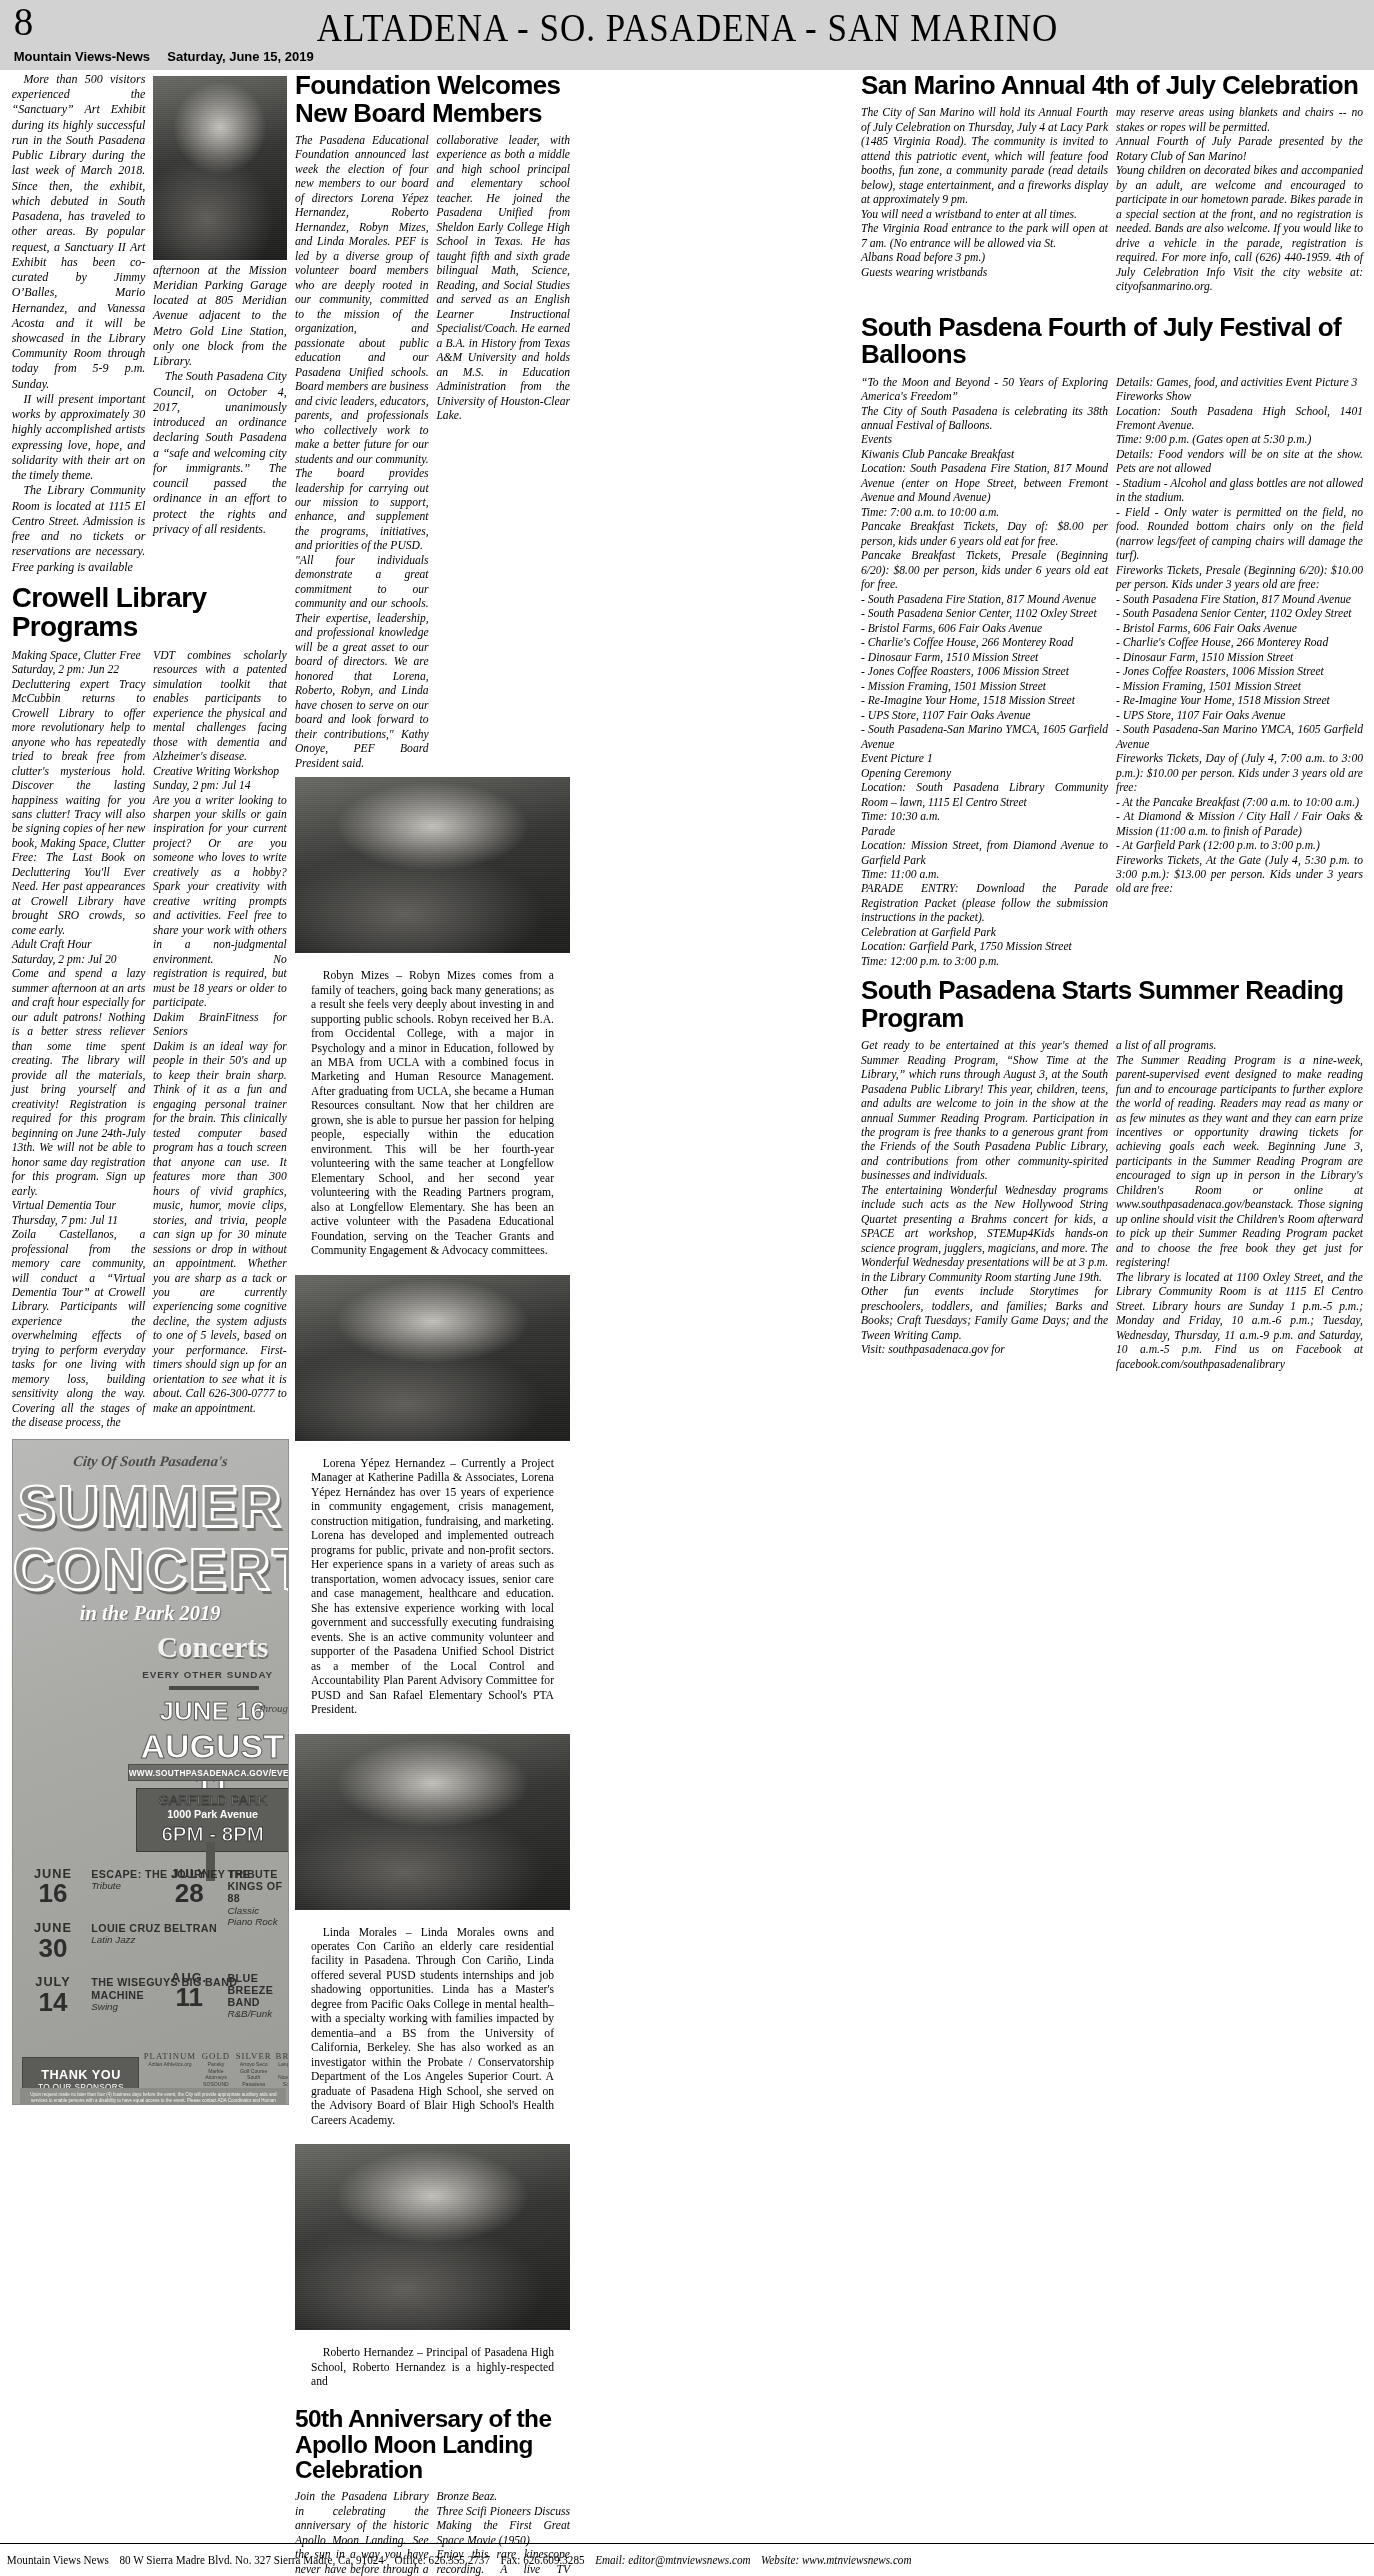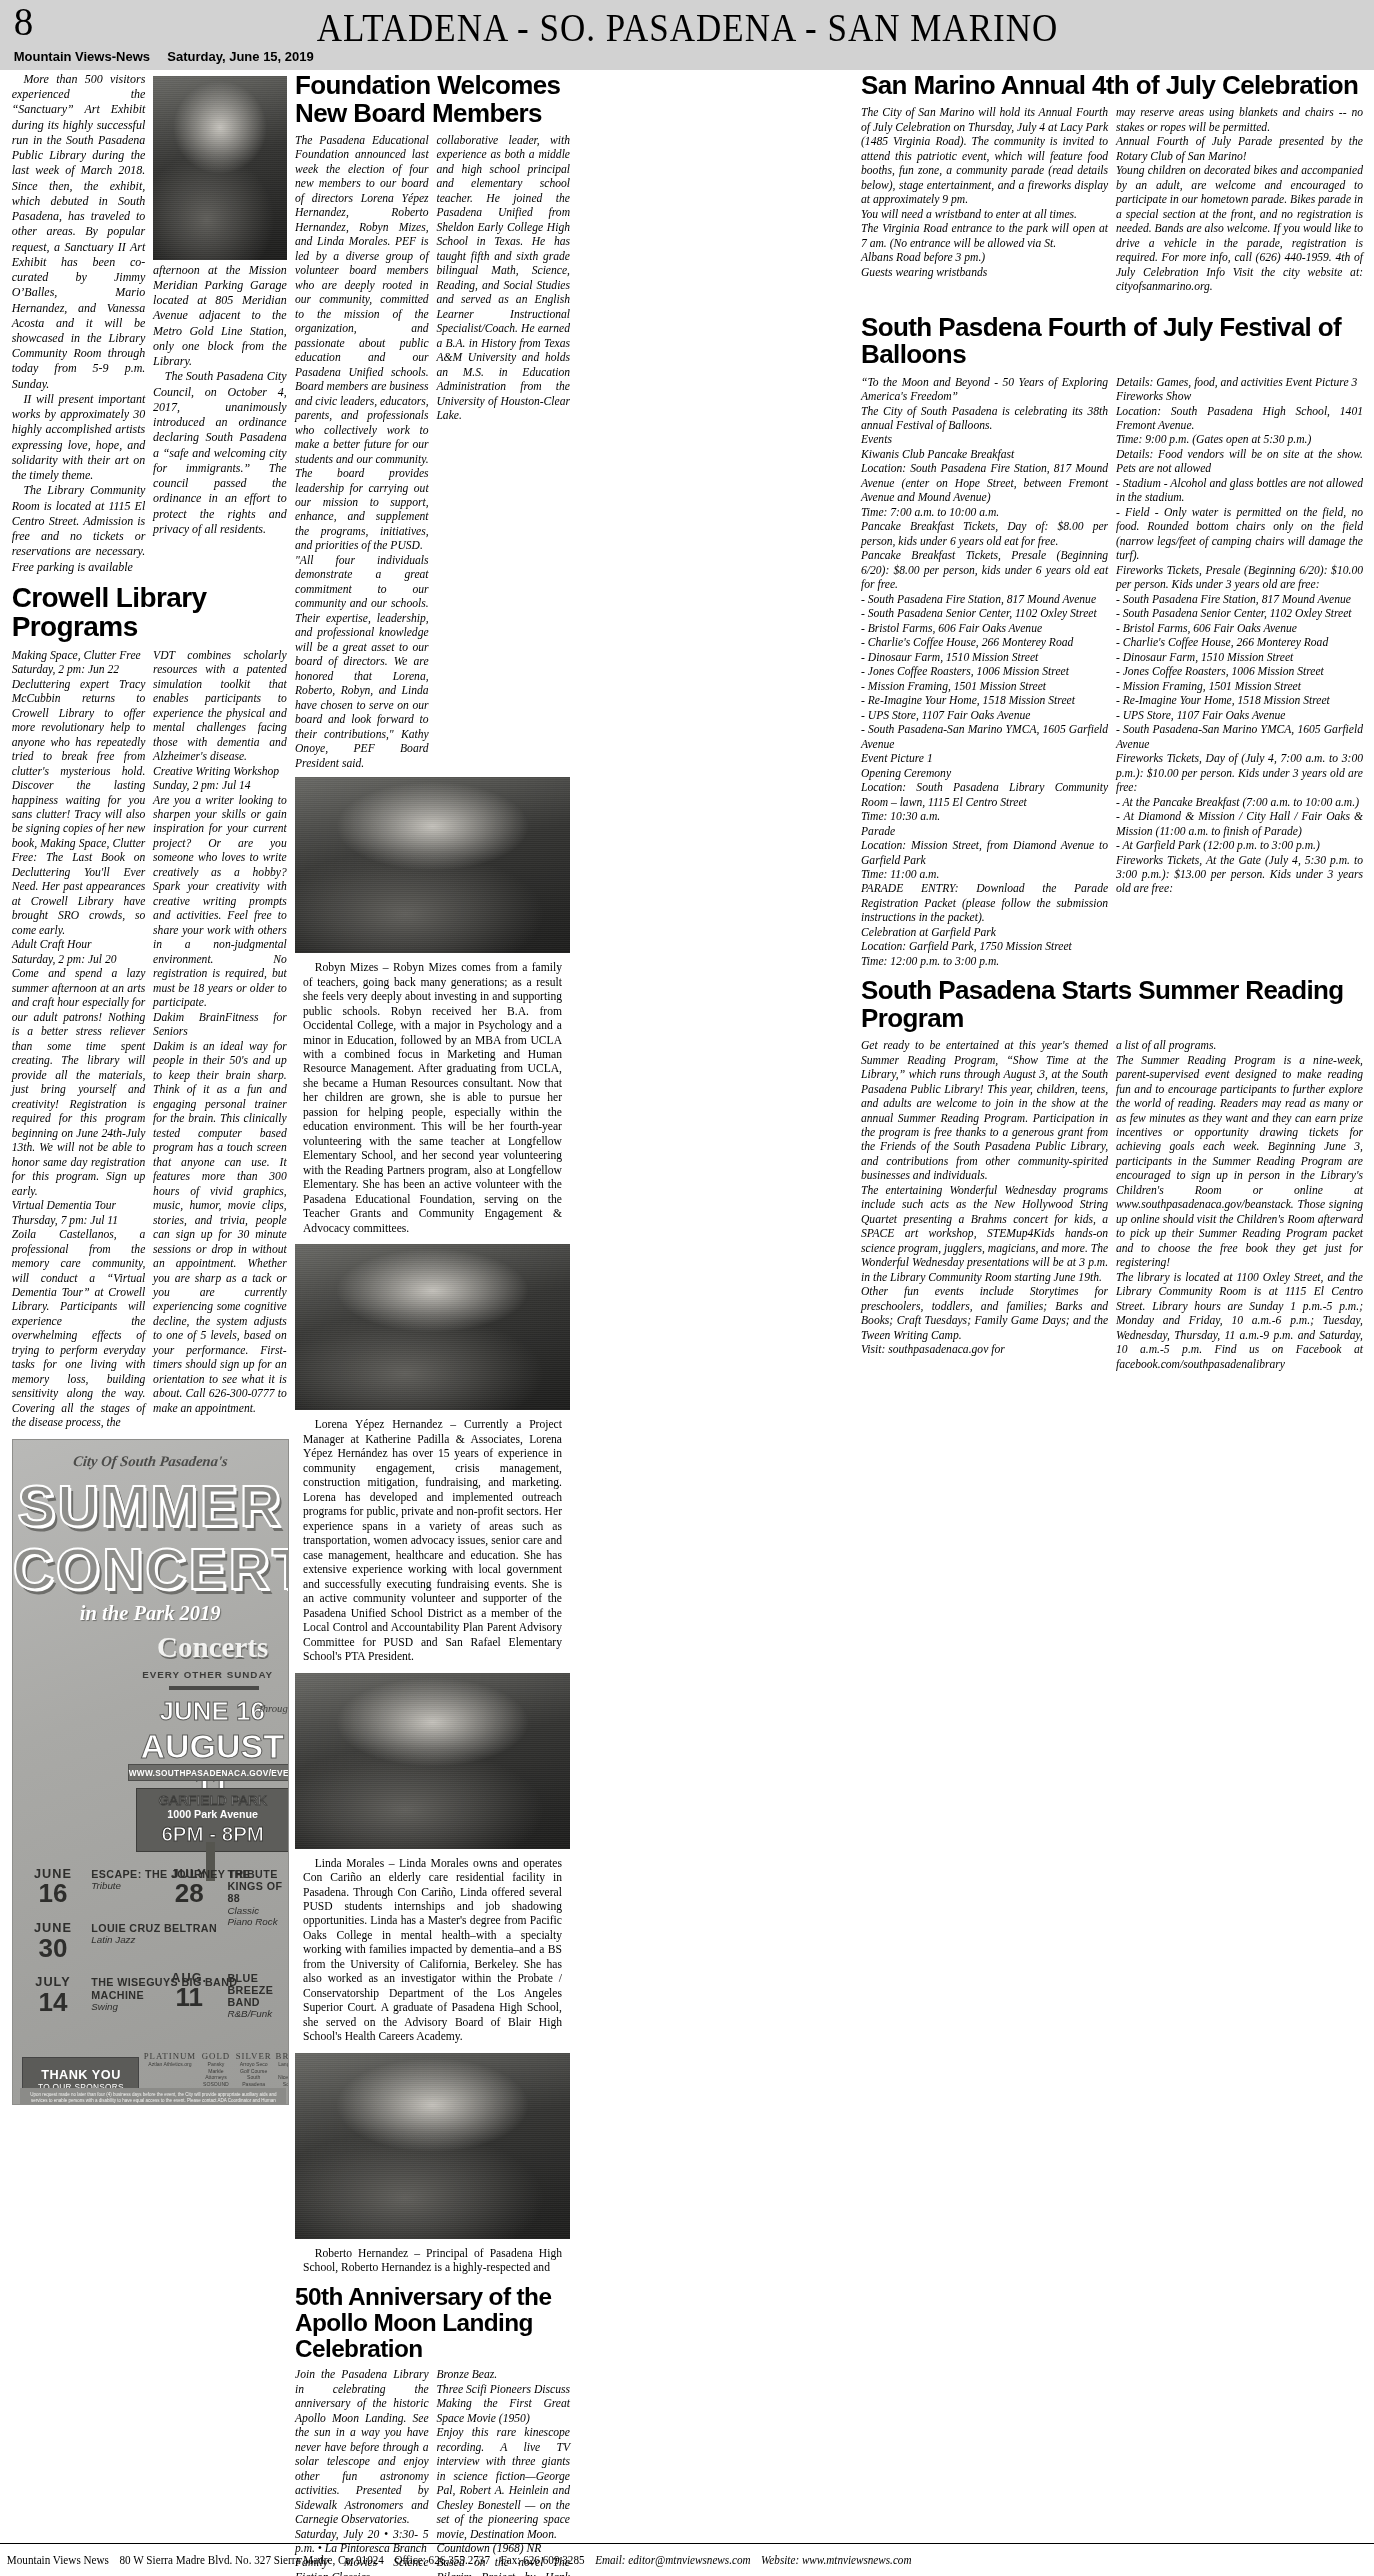--- a/index.html
+++ b/index.html
@@ -41,21 +41,21 @@
   .photo{background:#3a3a3a;width:100%;position:relative;overflow:hidden;margin:3.9px 0 2.9px 0;}
   .photo::before{content:"";position:absolute;inset:0;
     background:
       radial-gradient(ellipse 50% 36% at 50% 28%, rgba(215,212,205,.88), rgba(60,58,56,0) 70%),
       radial-gradient(ellipse 70% 50% at 40% 78%, rgba(140,138,132,.55), rgba(20,20,20,0) 72%),
       linear-gradient(168deg,#6a6a66 0%,#343432 45%,#1d1d1c 100%);}
   .photo::after{content:"";position:absolute;inset:0;
     background:repeating-linear-gradient(0deg,rgba(255,255,255,.035) 0 1px,rgba(0,0,0,.035) 1px 2px);}
   .caption{font-family:"Liberation Serif",serif;font-size:11.6px;line-height:1.25;
            text-align:justify;}
-  .caption p{margin:8px;text-indent:11.7px;}
+  .caption p{margin:16px;text-indent:11.7px;}
 
   
   .poster{position:relative;width:100%;height:664px;overflow:hidden;
           background:linear-gradient(160deg,#b9b9b7 0%,#a9a9a6 40%,#9b9b98 100%);
           border:1px solid #8e8e8b;margin-top:7.8px;}
   .pz{position:absolute;}
   .pcity{top:13.7px;left:0;width:100%;text-align:center;
          font-family:"Liberation Serif",serif;font-style:italic;font-weight:bold;
          font-size:14.6px;color:#4c4c4a;transform:skewX(-6deg);}
   .pbig{left:0;width:100%;text-align:center;font-family:"Liberation Sans",sans-serif;

